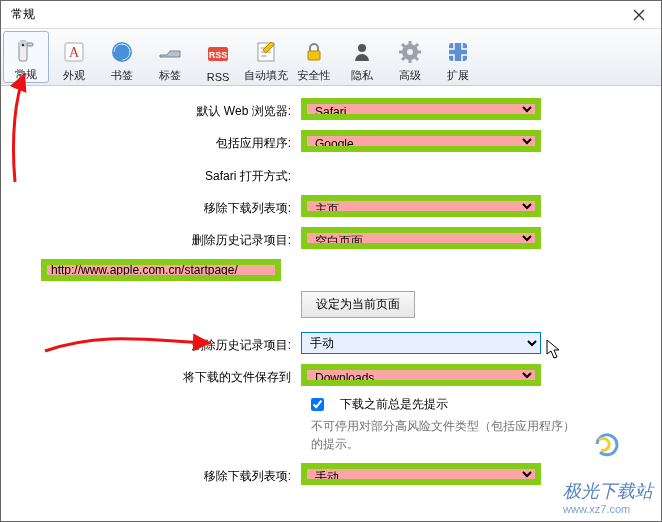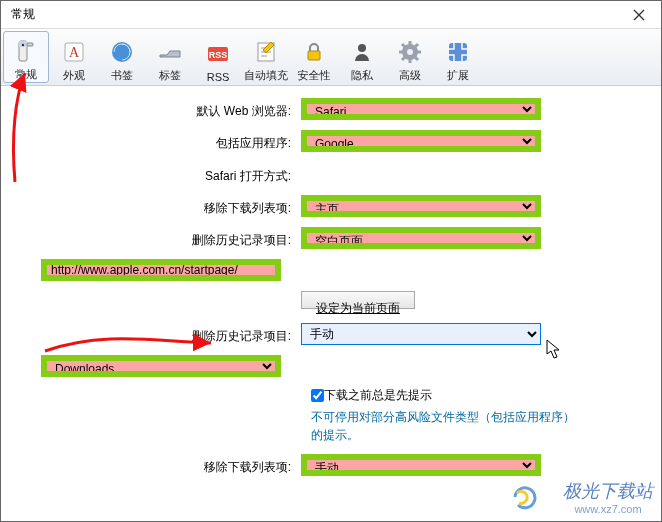--- a/index.html
+++ b/index.html
@@ -75,45 +75,45 @@
     border: 6px solid #84cc16;
     padding: 0 4px;
     background: #fca5a5;
   }
   select.combo { appearance: auto; }
   select.combo.hl {
     border: 1px solid #0078d7;
     background: #e6f0ff;
   }
   .btn {
-    height: 16px;
-    padding: 8px 14px;
+    height: 27px;
+    padding: 0 14px;
     border: 1px solid #a9a9a9;
     background: linear-gradient(#f9f9f9,#e6e6e6);
     font-size: 12px;
-    text-decoration: underline;
   }
   .indent { margin-left: 270px; }
-  .checkbox-row { display:flex; align-items:center; gap:0; }
-  .note { color:#0369a1; font-size:12px; line-height:1.5; max-width:270px; }
+  .checkbox-row { display:flex; align-items:center; gap:16px; }
+  .note { color:#737373; font-size:12px; line-height:1.5; max-width:270px; }
 
   .watermark {
     position: absolute;
     right: 8px;
     bottom: 6px;
     display: flex;
     align-items: center;
     gap: 22px;
     color: #3b6db3;
     font-style: italic;
     font-size: 18px;
     opacity: 0.85;
     font-family: "KaiTi","STKaiti",serif;
-  }
-  .watermark .wurl { display:block; font-size:11px; color:#6690c4; font-style:normal; font-family: Arial,sans-serif; text-align: center;}
+    flex-direction: column;
+  }
+  .watermark .wurl { display:block; font-size:11px; color:#6690c4; font-style:normal; font-family: Arial,sans-serif;}
 
   
   .cursor {
     position: absolute;
     left: 545px;
     top: 338px;
     pointer-events: none;
   }
 
   
@@ -302,20 +302,21 @@
   <div class="row">
     <div class="label">删除历史记录项目:</div>
     <div class="field">
       <select class="combo hl">
         <option>手动</option>
       </select>
     </div>
   </div>
 
   <div class="row">
+    <div class="label">将下载的文件保存到</div>
     <div class="field">
       <select class="combo">
         <option>Downloads</option>
       </select>
     </div>
   </div>
 
   <div class="indent checkbox-row">
     <input type="checkbox" checked="" style="">
     <span>下载之前总是先提示</span>

